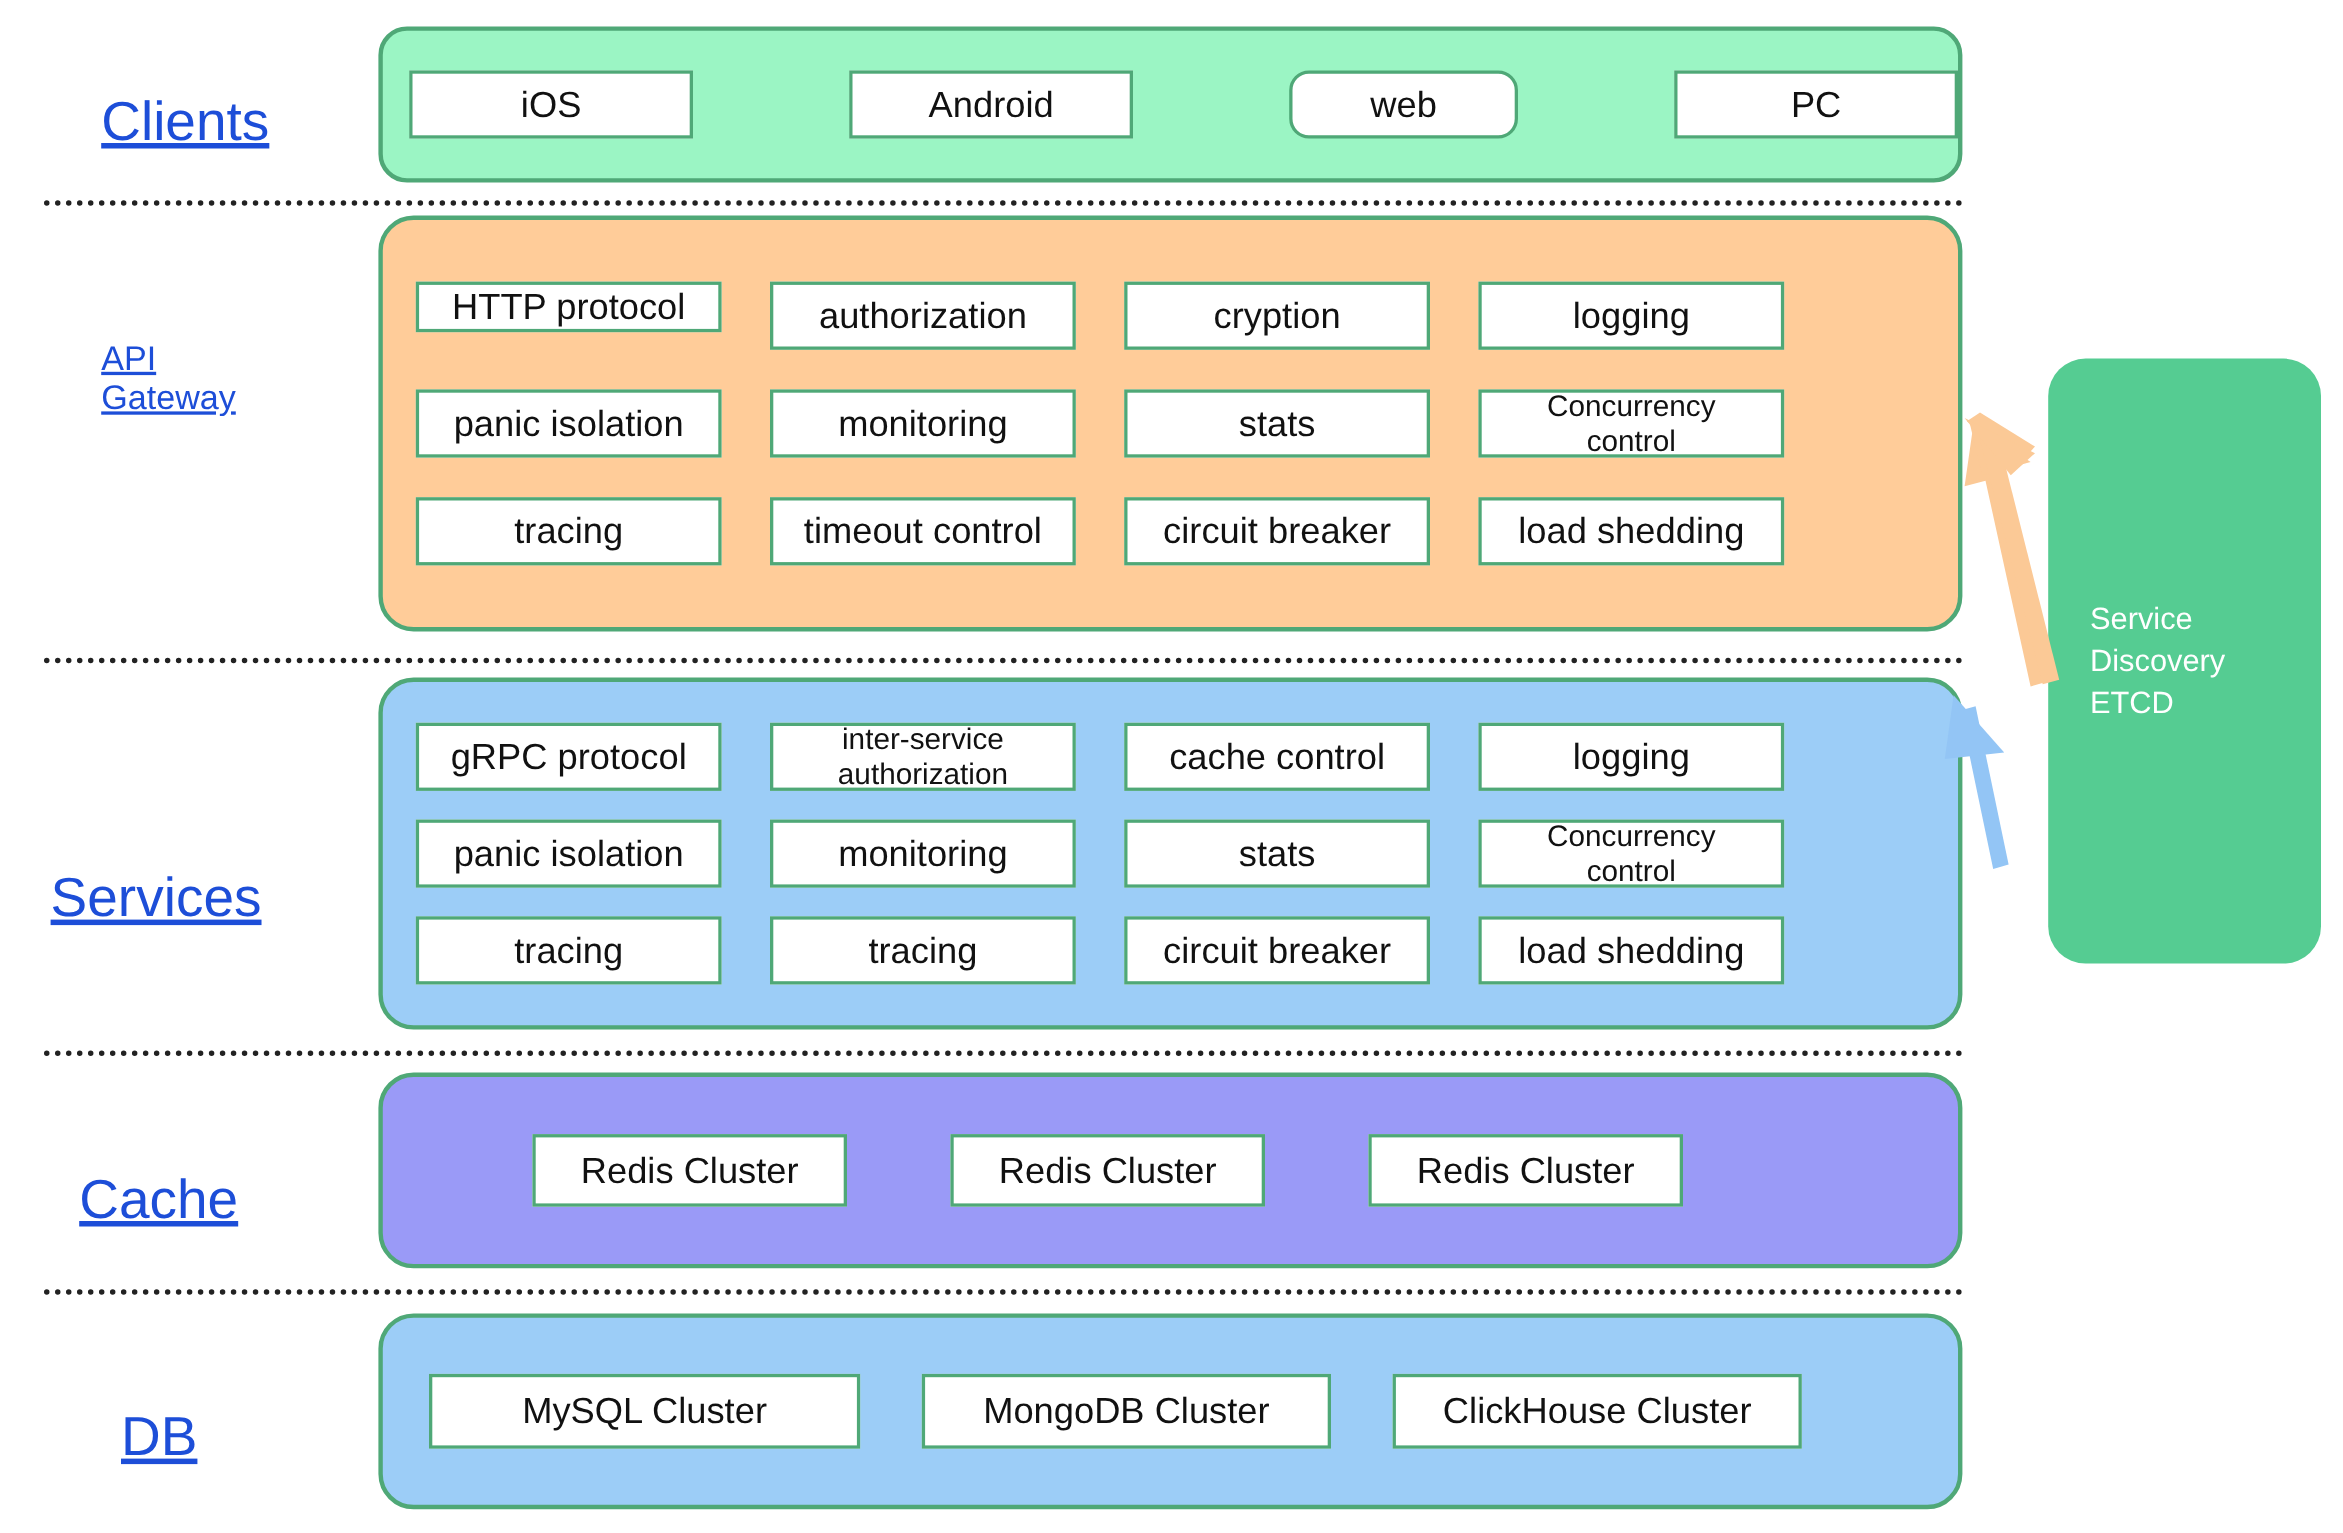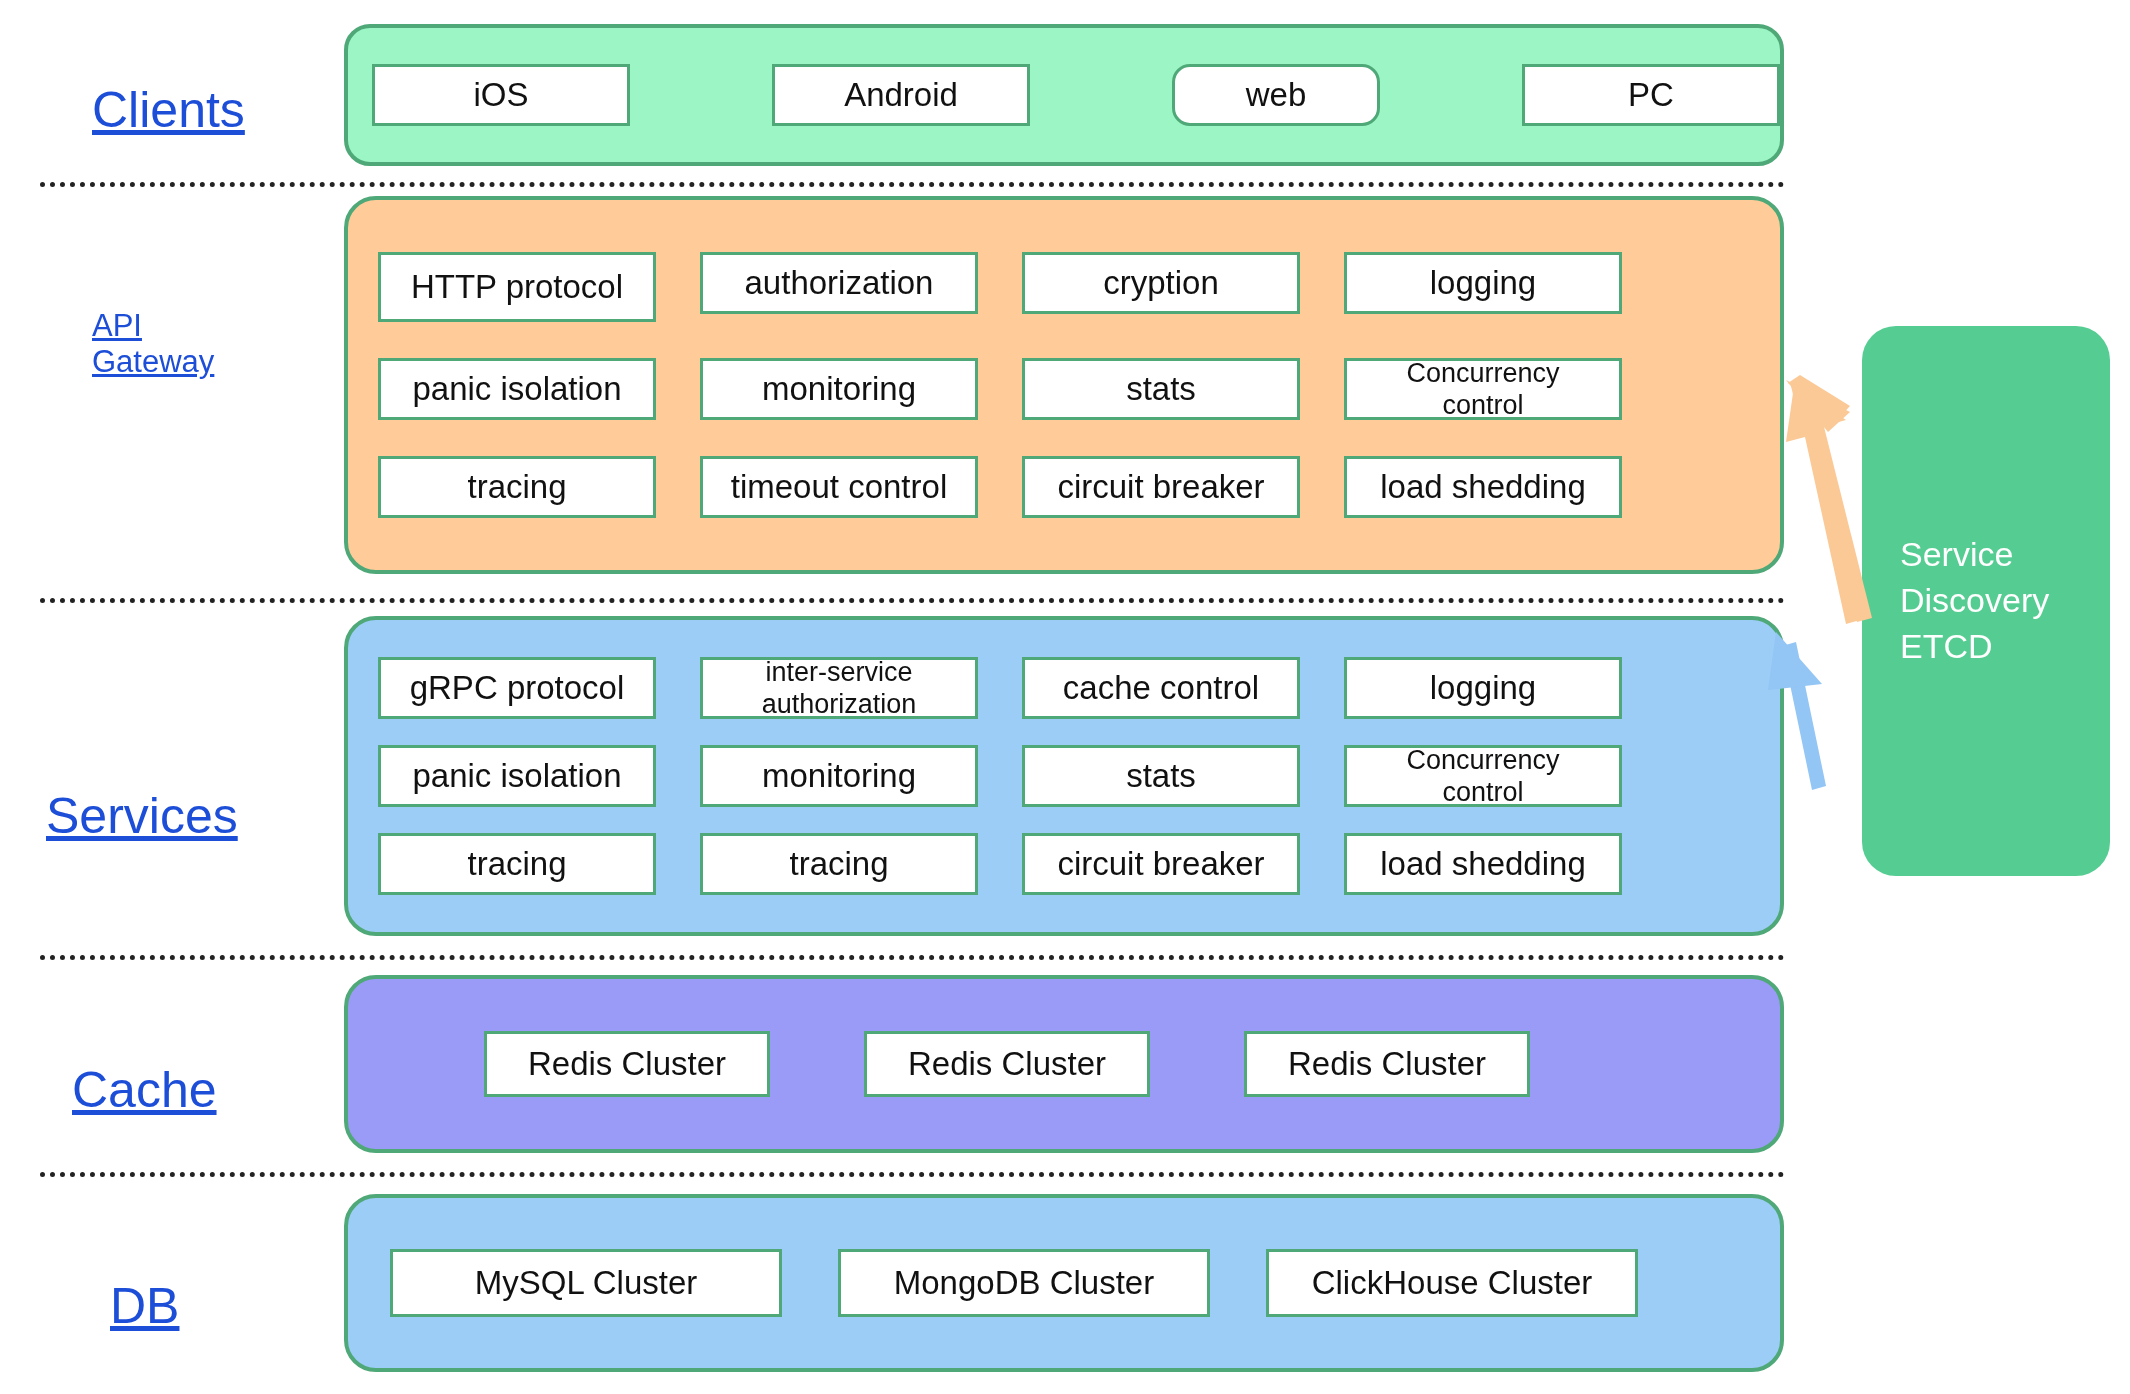--- a/index.html
+++ b/index.html
@@ -80,21 +80,21 @@
     position: absolute;
     background: #55CC92;
     border-radius: 34px;
     color: #ffffff;
     display: flex;
     align-items: center;
     box-sizing: border-box;
   }
   #service-discovery .sd-text {
     padding-left: 38px;
-    font-size: 34px;
+    font-size: 28px;
     line-height: 1.35;
     white-space: pre-line;
   }
 
   
   .arrow-svg {
     position: absolute;
     left: 0; top: 0;
     width: 2130px;
     height: 1394px;
@@ -130,21 +130,21 @@
         <div class="item" style="width:258px;height:62px;">Android</div>
         <div class="item" style="width:208px;height:62px;border-radius:18px;">web</div>
         <div class="item" style="width:258px;height:62px;">PC</div>
       </div>
     </div>
   </div>
 
   <div class="layer" id="layer-api-gateway" style="left:344px; top:196px; width:1440px; height:378px; background:#FFCC99;">
     <div class="layer-inner" style="gap:36px;">
       <div class="grid-row" style="padding-left:30px; gap:44px;">
-        <div class="item" style="width:278px;height:70px;">HTTP protocol</div>
+        <div class="item" style="width:278px;height:46px;">HTTP protocol</div>
         <div class="item" style="width:278px;height:62px;">authorization</div>
         <div class="item" style="width:278px;height:62px;">cryption</div>
         <div class="item" style="width:278px;height:62px;">logging</div>
       </div>
       <div class="grid-row" style="padding-left:30px; gap:44px;">
         <div class="item" style="width:278px;height:62px;">panic isolation</div>
         <div class="item" style="width:278px;height:62px;">monitoring</div>
         <div class="item" style="width:278px;height:62px;">stats</div>
         <div class="item small" style="width:278px;height:62px;">Concurrency
 control</div>

